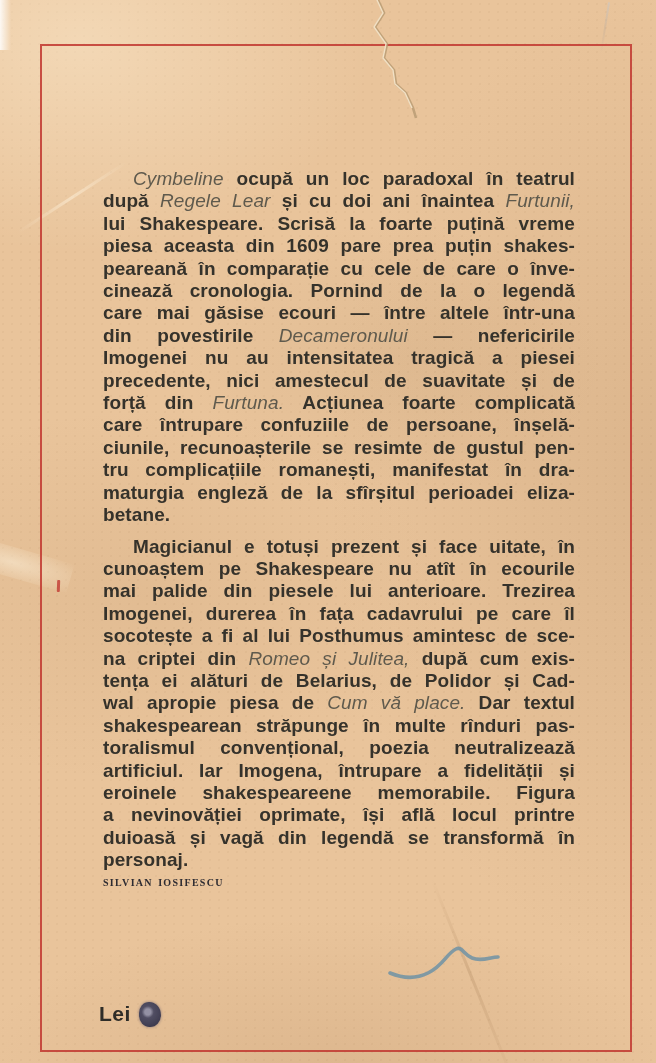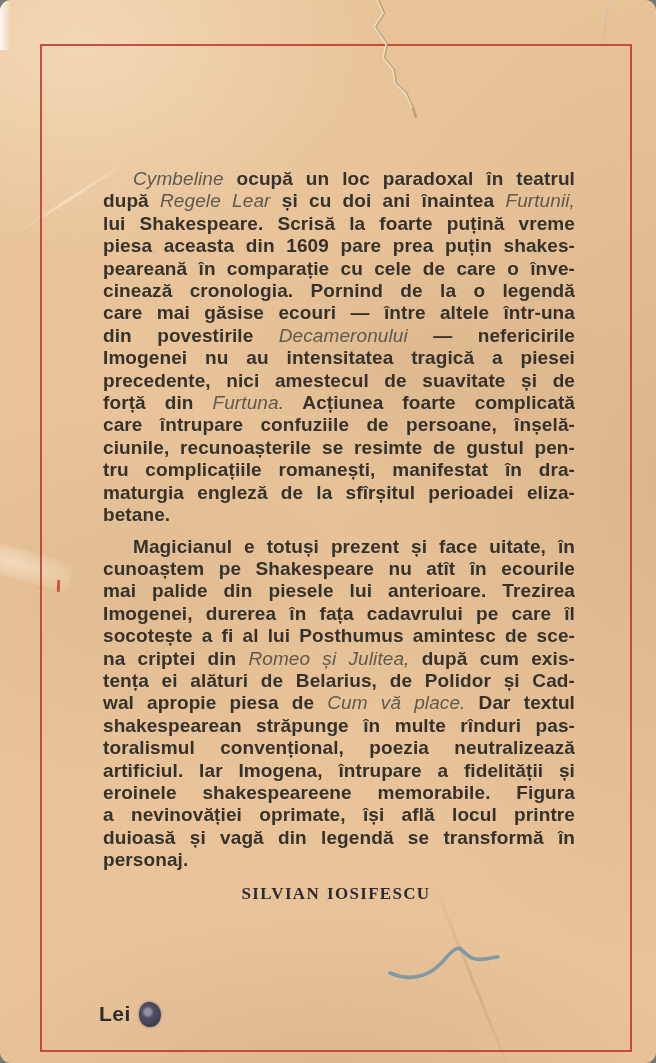--- a/index.html
+++ b/index.html
@@ -11,44 +11,42 @@
     font-family:"Liberation Sans", sans-serif;
     background-color:#e9c49b;
     background-image:
       radial-gradient(ellipse 420px 300px at 12% 4%,  rgba(255,240,214,0.45), rgba(255,240,214,0) 70%),
       radial-gradient(ellipse 500px 700px at 103% 45%, rgba(146,100,58,0.16), rgba(146,100,58,0) 70%),
       radial-gradient(ellipse 420px 260px at 22% 56%, rgba(160,115,70,0.10), rgba(160,115,70,0) 72%),
       radial-gradient(ellipse 300px 200px at 60% 34%, rgba(125,92,52,0.08), rgba(125,92,52,0) 70%),
       radial-gradient(ellipse 520px 240px at 50% 102%, rgba(140,95,55,0.14), rgba(140,95,55,0) 70%),
       radial-gradient(circle 2px at 3px 4px, rgba(128,88,48,0.05) 1px, transparent 1.5px);
     background-size:auto,auto,auto,auto,auto,9px 8px;
-    border-radius:11px;
   }
   .frame{
     position:absolute;left:40px;top:44px;right:24px;bottom:11px;
     border:2px solid rgba(194,58,50,0.88);
     pointer-events:none;
   }
   .text-block{
     position:absolute;left:103px;top:168px;width:472px;
     color:#35322b;
     font-size:19px;line-height:22.4px;font-weight:bold;
     letter-spacing:0.1px;word-spacing:1.5px;
   }
   .paragraph + .paragraph{margin-top:9px;}
   .line{white-space:normal;}
   .line.just{text-align:justify;text-align-last:justify;}
   .line.indent{text-indent:30px;}
   .seg-bold{font-weight:bold;color:#35322b;}
   .seg-italic{font-style:italic;font-weight:400;color:#5f5a4d;}
   .signature{
-    margin-top:11px;
-    text-align:center;padding-right:6px;
+    text-align:left;padding-right:6px;
     font-family:"Liberation Serif", serif;
-    font-weight:bold;font-size:17px;letter-spacing:1.3px;
+    font-weight:bold;font-size:10px;letter-spacing:1.3px;
     color:#2d2b31;
   }
   .price{
     position:absolute;left:99px;top:1000px;
     font-size:21px;font-weight:bold;color:#2f2d28;letter-spacing:0.5px;
     display:flex;align-items:center;gap:8px;text-align:center;
   }
   .smudge{
     display:inline-block;width:22px;height:25px;margin-top:2px;
     border-radius:46% 54% 50% 48%;

